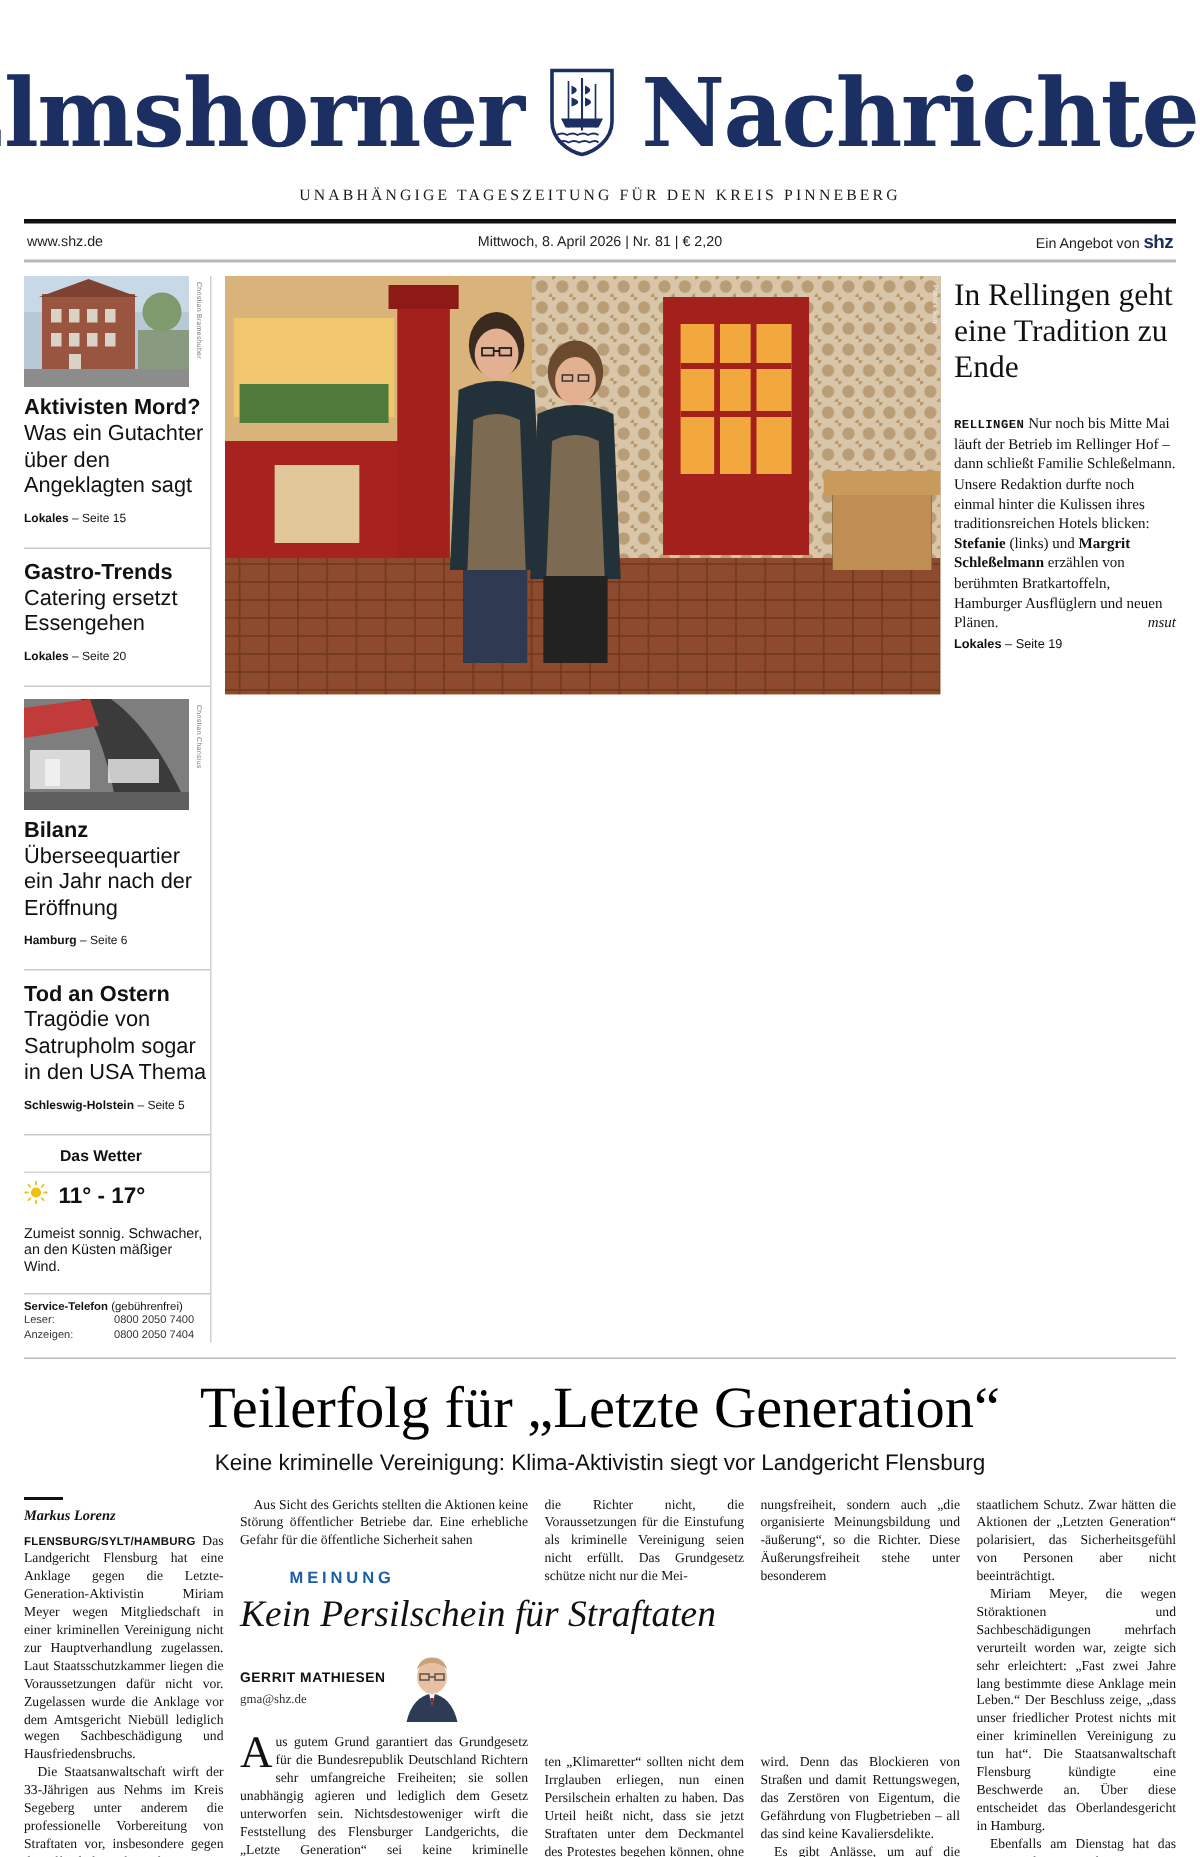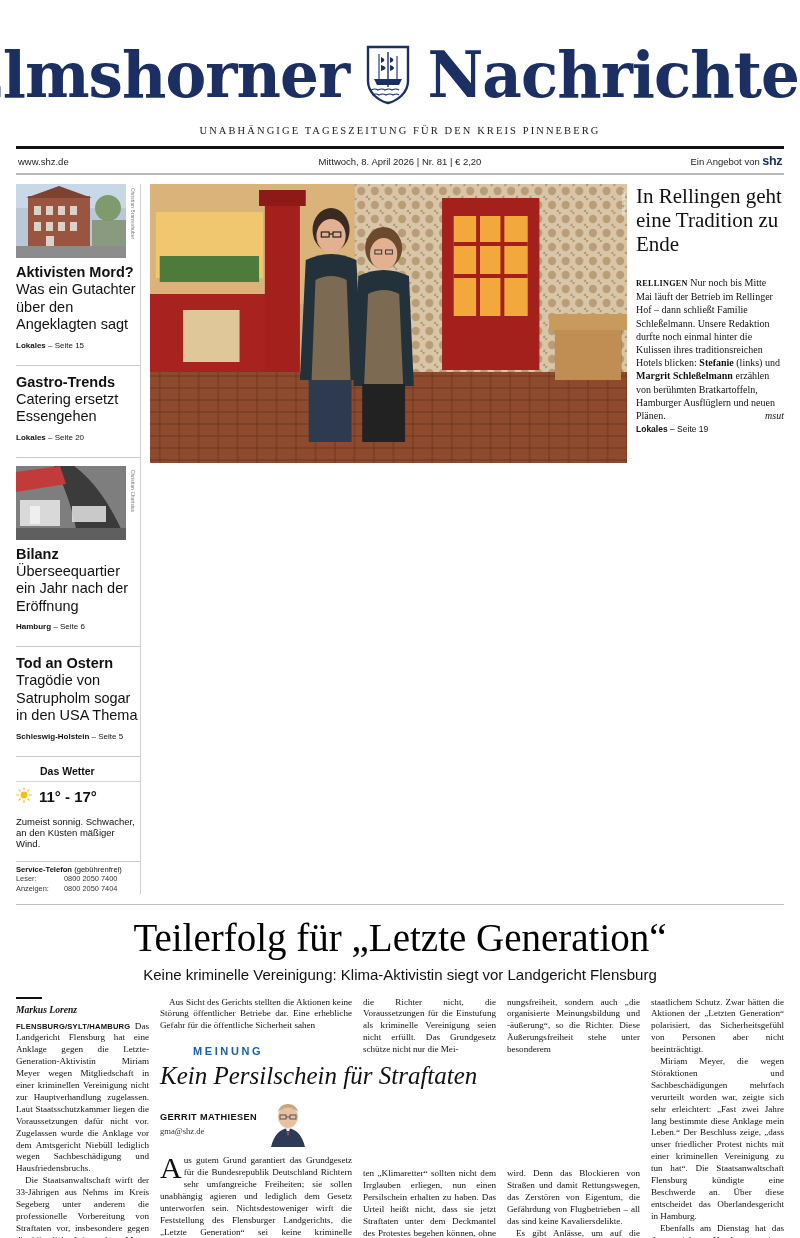--- a/index.html
+++ b/index.html
@@ -71,40 +71,40 @@
 
   .weather-title{font-size:10.5px;font-weight:bold;margin-top:2px;padding-left:24px;}
   .hr-light2{height:1px;background:#d4d4d4;margin:4px 0 5px 0;}
   .weather-row{display:flex;align-items:center;gap:7px;}
   .weather-temp{font-size:15px;font-weight:bold;}
   .weather-desc{font-size:9.5px;line-height:11px;margin-top:9px;color:#111;}
   .service-box{margin-top:12px;}
   .service-hr{height:1px;background:#c9c9c9;margin-bottom:3px;}
   .service-title{font-size:7.6px;}
   .service-title b{font-weight:bold;}
-  .service-line{display:flex;font-size:7.4px;color:#333;line-height:10px;}
+  .service-line{display:flex;font-size:7.4px;color:#333;line-height:10px;gap:12px;}
   .service-line span:first-child{width:48px;}
 
   
   .main-photo{width:100%;height:279px;position:relative;overflow:hidden;background:#b08a63;}
   .photo-credit{
     position:absolute;right:1px;top:6px;writing-mode:vertical-rl;
     font-size:4.6px;color:#eee;letter-spacing:.2px;
   }
 
   
   .rt-head{
     font-family:"Liberation Serif", serif;
     font-size:21px;line-height:24px;color:#111;font-weight:normal;
   }
   .rt-body{
     font-family:"Liberation Serif", serif;
     font-size:10px;line-height:13.2px;margin-top:20px;text-align:left;color:#111;
   }
-  .rt-body .place{font-weight:bold;font-size:8.2px;letter-spacing:.3px;font-family:Liberation Serif, serif;}
+  .rt-body .place{font-weight:bold;font-size:8.2px;letter-spacing:.3px;font-family:Liberation Mono, monospace;}
   .rt-body .sig{font-style:italic;float:right;}
   .rt-ref{font-size:8.5px;margin-top:2px;clear:both;}
   .rt-ref b{font-weight:bold;}
 
   
   .lead{margin-top:10px;}
   .lead-rule{height:1px;background:#bdbdbd;}
   .lead-head{
     font-family:"Liberation Serif", serif;
     font-size:39px;line-height:44px;text-align:center;margin-top:11px;color:#000;

